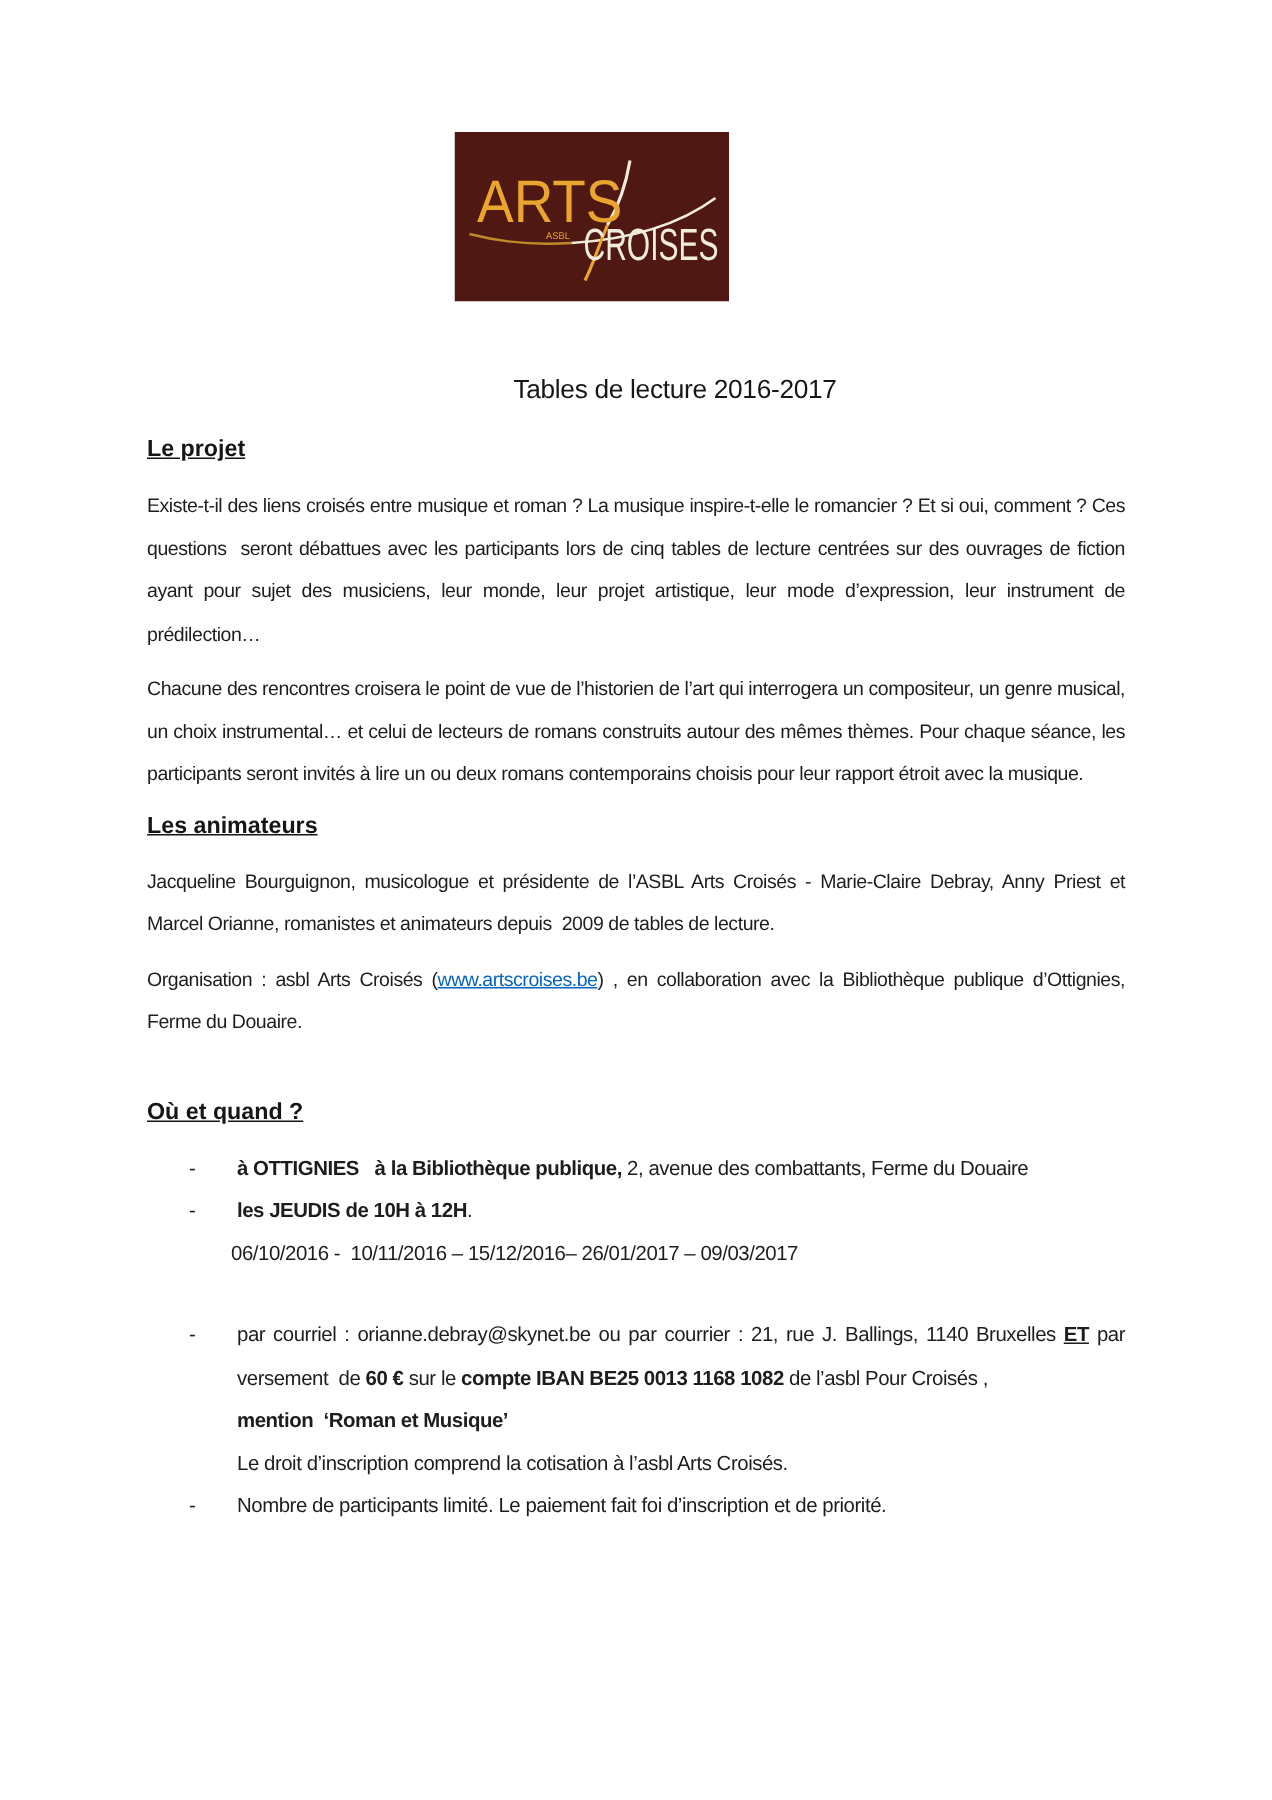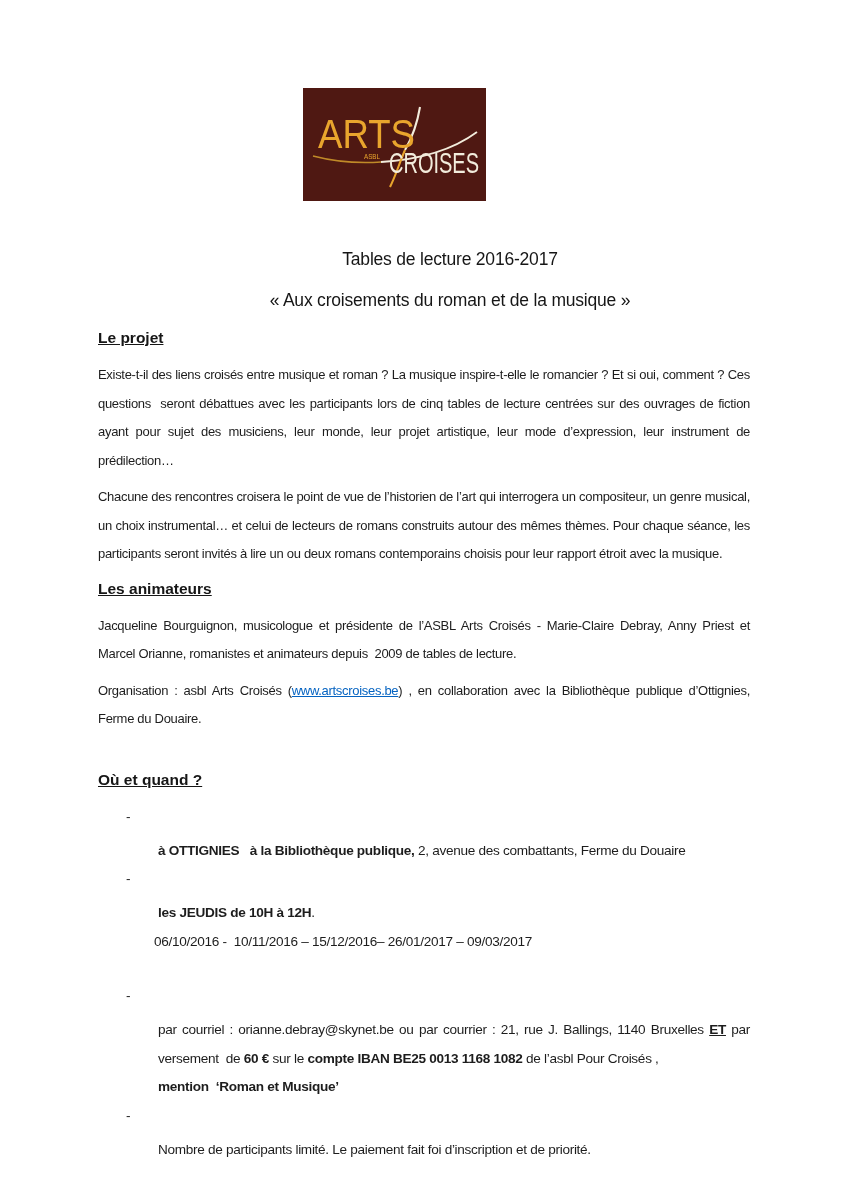--- a/index.html
+++ b/index.html
@@ -18,21 +18,21 @@
   .subtitle{margin-bottom:13px;}
   .heading{font-size:15.5px;line-height:24px;font-weight:bold;margin:2px 0 11px;color:#161616;}
   .para{
     font-size:13px;letter-spacing:-0.3px;line-height:28.5px;
     text-align:justify;margin:0 0 8px;
   }
   .list{margin:0 0 8px;}
   .li{display:flex;}
   .dash{flex:none;width:32px;padding-left:28px;box-sizing:content-box;}
   .dash,.li-content{font-size:13.6px;letter-spacing:-0.3px;line-height:28.5px;}
-  .li-content{flex:1;min-width:0;margin-top:34px;}
+  .li-content{flex:1;min-width:0;}
   .flow{text-align:justify;}
   .dates{margin-left:-4px;}
   span.b{font-weight:bold;}
   span.u{text-decoration:underline;}
   span.link{color:var(--link,#0563c1);text-decoration:underline;cursor:pointer;}
   .gap{width:100%;}
 </style>
 </head>
 <body>
 
@@ -43,21 +43,20 @@
     <path d="M10,68 C35,74.5 56,75.5 78,74" fill="none" stroke-width="1.6" stroke="#c08a28"></path>
     <path d="M78,74 C118,71.5 151,61 174,44" fill="none" stroke-width="1.8" stroke="#f2ecdc"></path>
     <path d="M117,19 C114,37 109,50 102,62" fill="none" stroke-width="2.1" stroke="#f2ecdc"></path>
     <path d="M102,62 C96,76 93,87 87,99" fill="none" stroke-width="2.1" stroke="#e9a52d"></path>
     <text x="15" y="60" font-size="40" textLength="97" lengthAdjust="spacingAndGlyphs" fill="#e9a52d">ARTS</text>
     <text x="61" y="71" font-size="6.5" textLength="16" lengthAdjust="spacingAndGlyphs" fill="#e9a52d">ASBL</text>
     <text x="86" y="85" font-size="30" textLength="90" lengthAdjust="spacingAndGlyphs" fill="#f2ecdc">CROISES</text>
   </svg>
 
   <div class="title">Tables de lecture 2016-2017</div>
-  <div class="subtitle">« Aux croisements du roman et de la musique »</div>
 
   <div id="content-host">
       <div class="heading"><span class="b u">Le projet</span></div>
       <div class="para"><span class="">Existe-t-il des liens croisés entre musique et roman ? La musique inspire-t-elle le romancier ? Et si oui, comment ? Ces questions&nbsp; seront débattues avec les participants lors de cinq tables de lecture centrées sur des ouvrages de fiction ayant pour sujet des musiciens, leur monde, leur projet artistique, leur mode d’expression, leur instrument de prédilection…</span></div>
       <div class="para"><span class="">Chacune des rencontres croisera le point de vue de l’historien de l’art qui interrogera un compositeur, un genre musical, un choix instrumental… et celui de lecteurs de romans construits autour des mêmes thèmes. Pour chaque séance, les participants seront invités à lire un ou deux romans contemporains choisis pour leur rapport étroit avec la musique.</span></div>
       <div class="heading"><span class="b u">Les animateurs</span></div>
       <div class="para"><span class="">Jacqueline Bourguignon, musicologue et présidente de l’ASBL Arts Croisés - Marie-Claire Debray, Anny Priest et Marcel Orianne, romanistes et animateurs depuis&nbsp; 2009 de tables de lecture.</span></div>
       <div class="para"><span class="">Organisation : asbl Arts Croisés (</span><span class="u link">www.artscroises.be</span><span class="">) , en collaboration avec la Bibliothèque publique d’Ottignies, Ferme du Douaire.</span></div>
       <div class="gap" style="height: 24px;"></div>
       <div class="heading"><span class="b u">Où et quand ?</span></div>
@@ -76,20 +75,21 @@
           </div>
         </div>
       </div>
       <div class="gap" style="height: 18px;"></div>
       <div class="list">
         <div class="li">
           <span class="dash">-</span>
           <div class="li-content">
             <div class="flow"><span class="">par courriel : orianne.debray@skynet.be ou par courrier : 21, rue J. Ballings, 1140 Bruxelles </span><span class="b u">ET</span><span class=""> par versement&nbsp; de </span><span class="b">60 €</span><span class=""> sur le </span><span class="b">compte IBAN BE25 0013 1168 1082</span><span class=""> de l’asbl Pour Croisés ,</span></div>
             <div class="line"><span class="b">mention&nbsp; ‘Roman et Musique’</span></div>
+            <div class="line"><span class="">Le droit d’inscription comprend la cotisation à l’asbl Arts Croisés.</span></div>
           </div>
         </div>
         <div class="li">
           <span class="dash">-</span>
           <div class="li-content">
             <div class="line"><span class="">Nombre de participants limité. Le paiement fait foi d’inscription et de priorité.</span></div>
           </div>
         </div>
       </div>
     </div>

